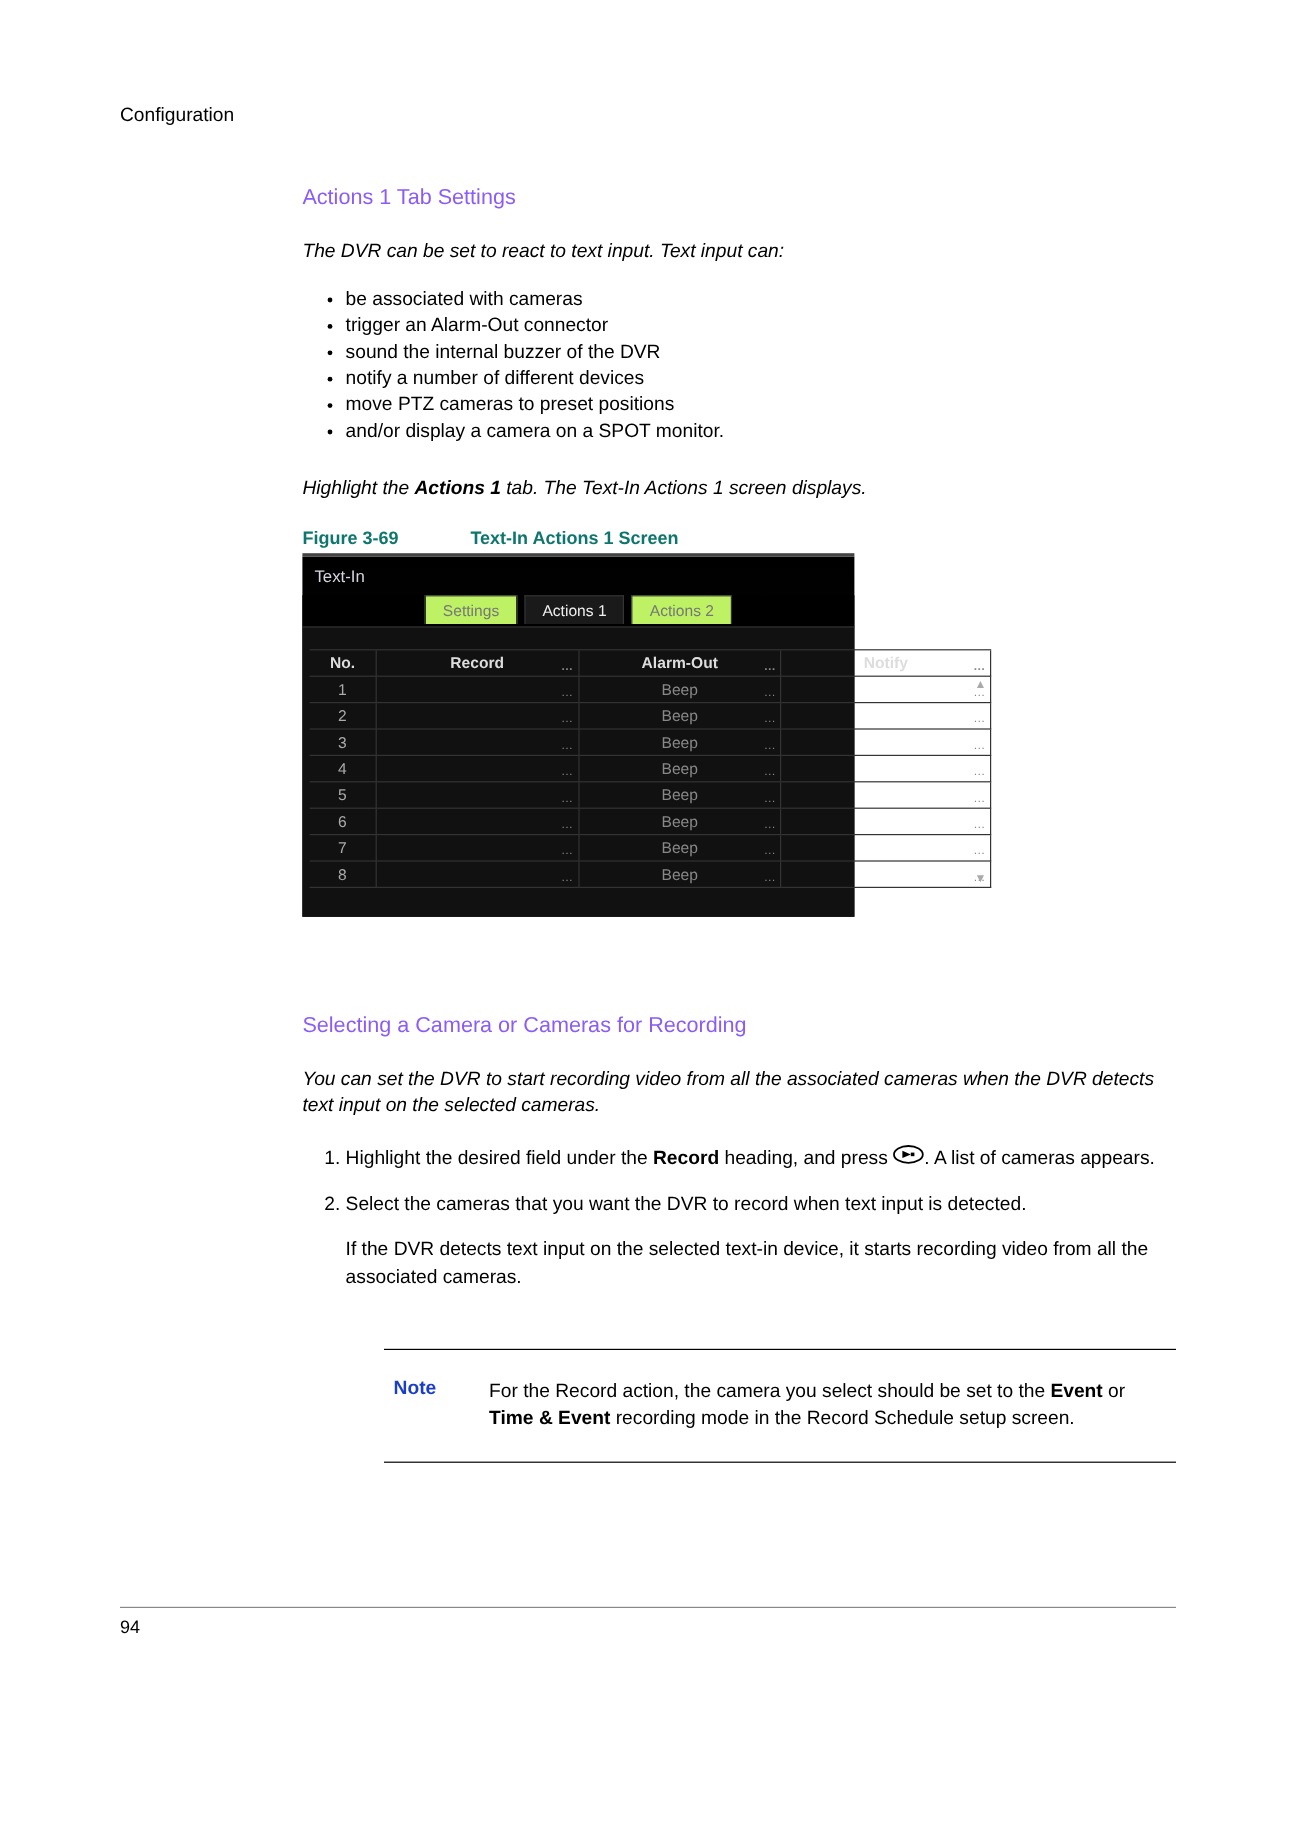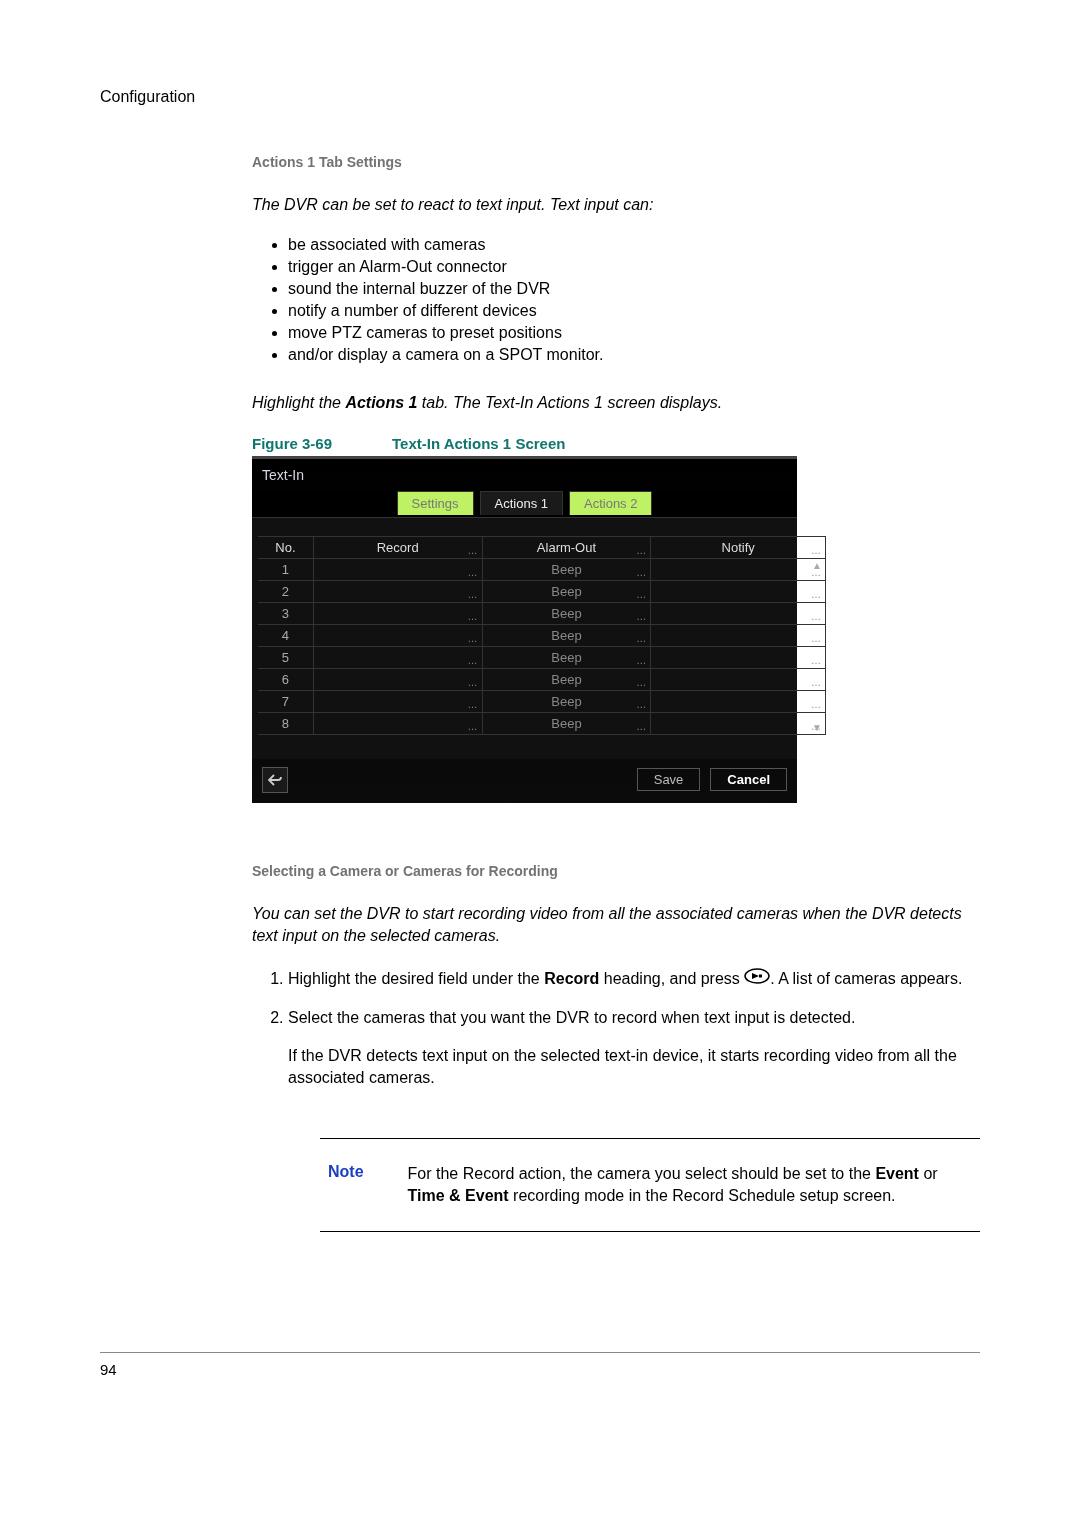--- a/index.html
+++ b/index.html
@@ -15,23 +15,23 @@
   .page {
     padding: 88px 100px 40px 100px;
   }
   .header-left {
     margin-bottom: 48px;
   }
   .content {
     margin-left: 152px;
   }
   .h3 {
-    color: #737373;
-    font-weight: bold;
-    font-size: 14px;
+    color: #8b5cf6;
+    font-weight: normal;
+    font-size: 18px;
     margin-bottom: 24px;
   }
   .para {
     line-height: 1.4;
     margin-bottom: 20px;
     font-style: italic;
   }
   .bullet-list {
     margin: 0 0 24px 0;
     padding-left: 36px;
@@ -41,25 +41,25 @@
     padding-bottom: 4px;
   }
   .figcap {
     color: #0f766e;
     font-weight: bold;
     font-size: 15px;
     margin-bottom: 4px;
   }
   .figcap .gap { display: inline-block; width: 60px; }
   .dvr-screenshot {
-    width: 545px;
+    width: 460px;
     border-top: 3px solid #444;
     background: linear-gradient(180deg, #000 0%, #0b0b0b 100%);
     color: #ccc;
-    margin-bottom: 60px;
+    margin-bottom: 80px;
   }
   .dvr-title {
     color: #d6d6e0;
     padding: 8px 10px 8px 10px;
     font-size: 14px;
   }
   .dvr-tabs {
     display: flex;
     justify-content: center;
     gap: 6px;
@@ -98,21 +98,21 @@
     border-right: 1px solid #333;
     border-bottom: 1px solid #333;
     text-align: center;
     padding: 0 4px;
     overflow: hidden;
   }
   .cell.no { width: 48px; color: #aaa; }
   .cell.rec { width: 164px; color: #888; position: relative; }
   .cell.alarm { width: 164px; color: #888; position: relative; }
   .cell.notify { width: 170px; color: #888; position: relative; }
-  .head .cell { color: #ddd; font-weight: normal; }
+  .head .cell { color: #ddd; font-weight: bold; }
   .dots::after {
     content: "\2026";
     position: absolute;
     right: 4px;
     bottom: -4px;
     color: #888;
     font-size: 10px;
   }
   .head .dots::after { bottom: -4px; }
   .scroll-arrow {
@@ -272,31 +272,20 @@
             <div class="cell notify dots"></div>
           </div>
           <div class="dvr-row">
             <div class="cell no">8</div>
             <div class="cell rec dots"></div>
             <div class="cell alarm dots">Beep</div>
             <div class="cell notify dots"></div>
           </div>
           <div class="scroll-arrow up">▲</div>
           <div class="scroll-arrow down">▼</div>
-        </div>
-      </div>
-      <div class="dvr-footer">
-        <div class="back-icon">
-          <svg width="14" height="12" viewBox="0 0 14 12">
-              <path d="M6 1 L1 6 L6 11 M1 6 H10 Q13 6 13 3" fill="none" stroke="#ccc" stroke-width="1.8"></path>
-            </svg>
-        </div>
-        <div class="footer-buttons">
-          <div class="dvr-btn">Save</div>
-          <div class="dvr-btn cancel">Cancel</div>
         </div>
       </div>
     </div>
 
     <div class="h3">Selecting a Camera or Cameras for Recording</div>
 
     <div class="para">You can set the DVR to start recording video from all the associated cameras when the DVR detects text input on the selected cameras.</div>
 
     <ol class="ordered">
       <li>

